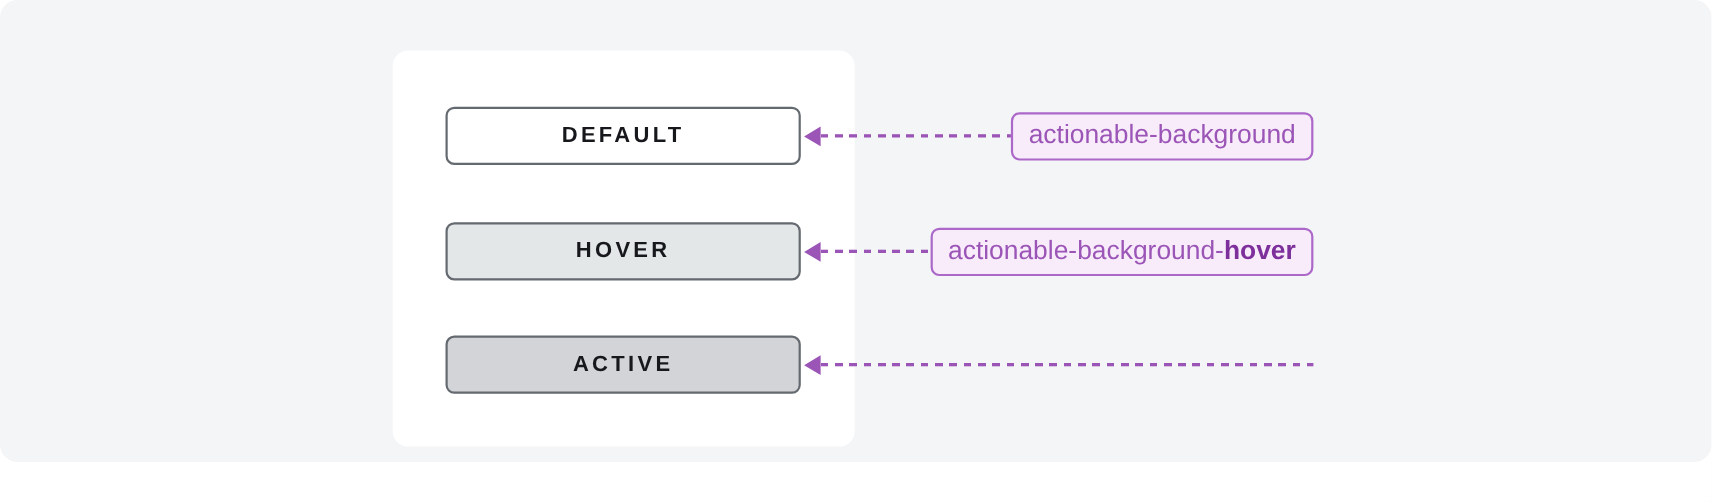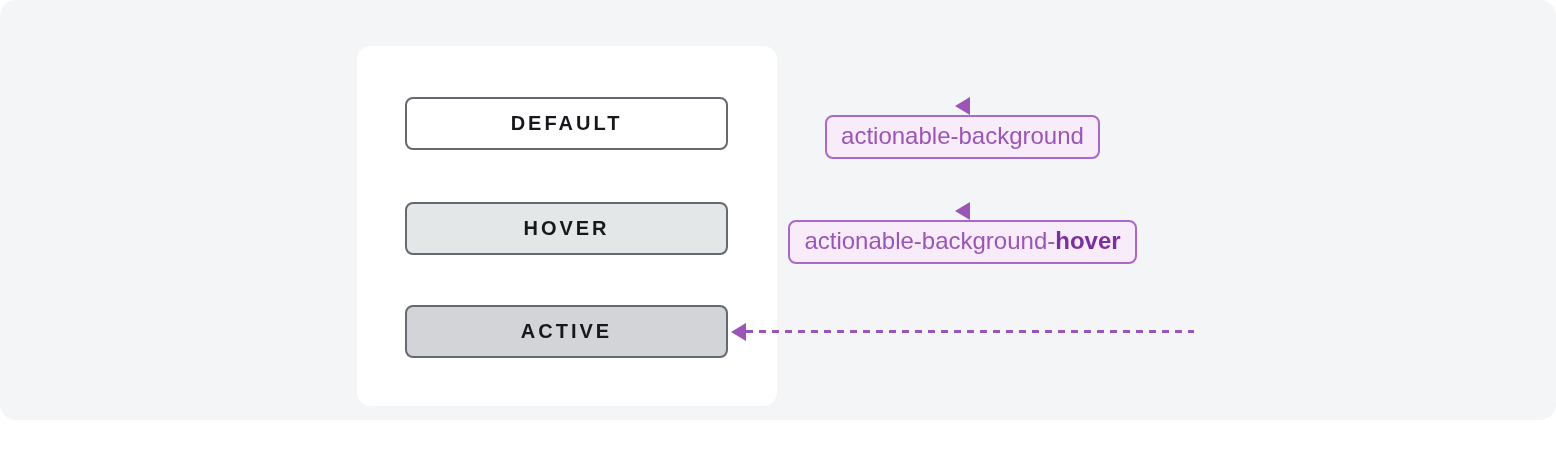--- a/index.html
+++ b/index.html
@@ -40,22 +40,22 @@
   .swatch-default { top: 97px; }
   .swatch-hover   { top: 202px; }
   .swatch-active  { top: 305px; }
 
   .annotation-row {
     position: absolute;
     left: 731px; right: 362px;
     height: 53px;
     display: flex; align-items: center;
   }
-  .annotation-row-1 { top: 97px; flex-direction: column; }
-  .annotation-row-2 { top: 202px; flex-direction: column; }
+  .annotation-row-1 { top: 97px; }
+  .annotation-row-2 { top: 202px; }
   .annotation-row-3 { top: 305px; }
 
   .arrow-head {
     width: 0; height: 0; flex: none;
     border-top: 9px solid transparent;
     border-bottom: 9px solid transparent;
     border-right: 15px solid var(--arrow_color, #9b55b6);
   }
   .arrow-line {
     flex: 1 1 auto;

